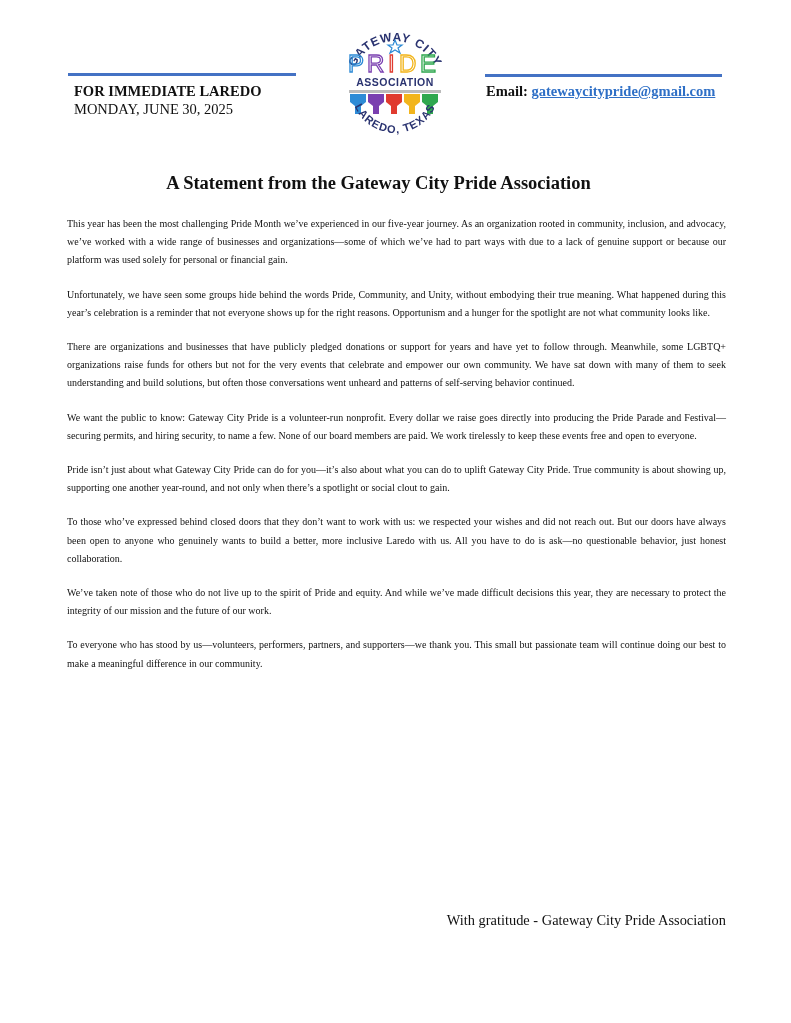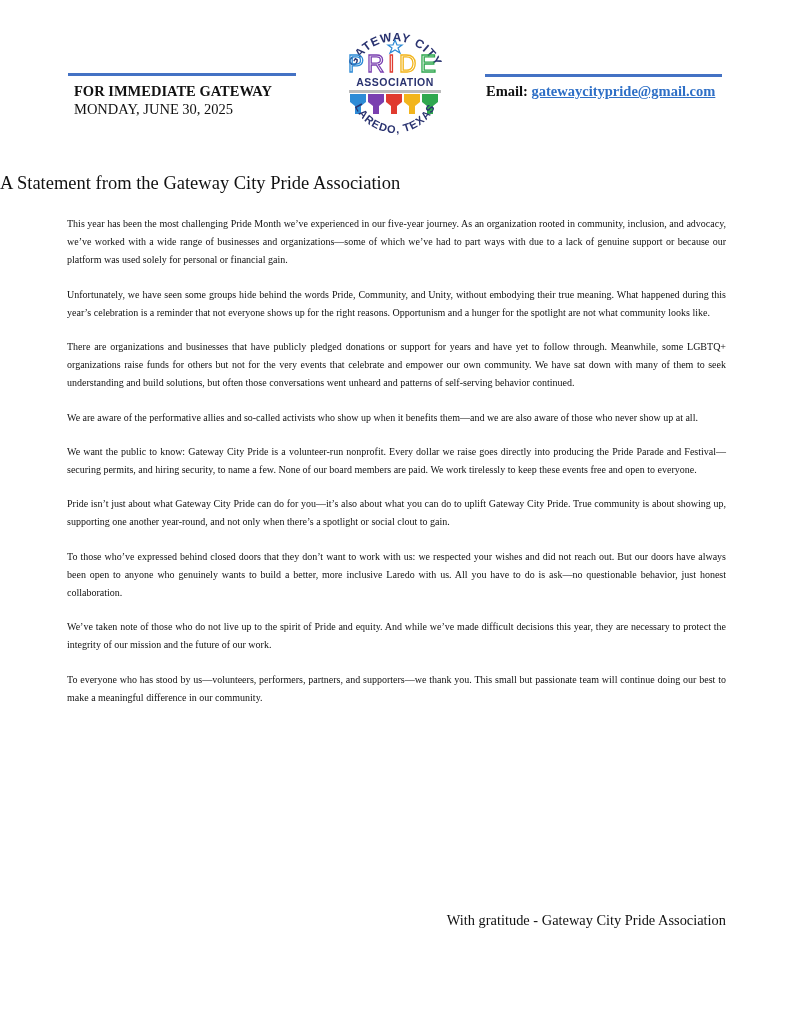--- a/index.html
+++ b/index.html
@@ -9,35 +9,35 @@
   }
   .rule { position: absolute; height: 3px; background: #4472c4; }
   .rule-left { left: 68px; top: 73px; width: 228px; }
   .rule-right { left: 485px; top: 74px; width: 237px; }
   .header-left { position: absolute; left: 74px; top: 82px; font-size: 14.5px; line-height: 18px; }
   .header-left .release { font-weight: bold; }
   .header-right { position: absolute; left: 486px; top: 82px; font-size: 14.5px; line-height: 18px; font-weight: bold; }
   .header-right a { color: #2e6fc6; text-decoration: underline; }
   .logo { position: absolute; left: 335px; top: 10px; width: 120px; height: 130px; }
   .title {
-    position: absolute; left: 0; width: 757px; top: 173px; 
-    font-weight: normal; font-size: 18.5px;
+    position: absolute; left: 0; width: 757px; top: 173px; text-align: center;
+    font-weight: bold; font-size: 18.5px;
   }
   .body-text { position: absolute; left: 67px; top: 215px; width: 659px; font-size: 10px; line-height: 18.2px; text-align: justify; }
   .body-text p { margin: 0 0 16px 0; }
   .signoff { position: absolute; right: 65px; top: 912px; font-size: 14.4px; }
 </style>
 </head>
 <body>
 
 <div class="rule rule-left"></div>
 <div class="rule rule-right"></div>
 
 <div class="header-left">
-  <div class="release">FOR IMMEDIATE GATEWAY</div>
+  <div class="release">FOR IMMEDIATE LAREDO</div>
   <div>MONDAY, JUNE 30, 2025</div>
 </div>
 
 <div class="header-right">
   <span>Email: </span><a href="mailto:gatewaycitypride@gmail.com">gatewaycitypride@gmail.com</a>
 </div>
 
 <div class="logo">
   <svg width="120" height="130" viewBox="0 0 120 130">
     <defs>
@@ -63,21 +63,20 @@
     <text font-family="Liberation Sans, sans-serif" font-weight="bold" font-size="11" fill="#2a3370" letter-spacing="1"><textPath href="#arcBot" startOffset="50%" text-anchor="middle" dy="10">LAREDO, TEXAS</textPath></text>
   </svg>
 </div>
 
 <div class="title">A Statement from the Gateway City Pride Association</div>
 
 <div class="body-text">
   <p>This year has been the most challenging Pride Month we’ve experienced in our five-year journey. As an organization rooted in community, inclusion, and advocacy, we’ve worked with a wide range of businesses and organizations—some of which we’ve had to part ways with due to a lack of genuine support or because our platform was used solely for personal or financial gain.</p>
   <p>Unfortunately, we have seen some groups hide behind the words Pride, Community, and Unity, without embodying their true meaning. What happened during this year’s celebration is a reminder that not everyone shows up for the right reasons. Opportunism and a hunger for the spotlight are not what community looks like.</p>
   <p>There are organizations and businesses that have publicly pledged donations or support for years and have yet to follow through. Meanwhile, some LGBTQ+ organizations raise funds for others but not for the very events that celebrate and empower our own community. We have sat down with many of them to seek understanding and build solutions, but often those conversations went unheard and patterns of self-serving behavior continued.</p>
-  <p>We are aware of the performative allies and so-called activists who show up when it benefits them—and we are also aware of those who never show up at all.</p>
   <p>We want the public to know: Gateway City Pride is a volunteer-run nonprofit. Every dollar we raise goes directly into producing the Pride Parade and Festival—securing permits, and hiring security, to name a few. None of our board members are paid. We work tirelessly to keep these events free and open to everyone.</p>
   <p>Pride isn’t just about what Gateway City Pride can do for you—it’s also about what you can do to uplift Gateway City Pride. True community is about showing up, supporting one another year-round, and not only when there’s a spotlight or social clout to gain.</p>
   <p>To those who’ve expressed behind closed doors that they don’t want to work with us: we respected your wishes and did not reach out. But our doors have always been open to anyone who genuinely wants to build a better, more inclusive Laredo with us. All you have to do is ask—no questionable behavior, just honest collaboration.</p>
   <p>We’ve taken note of those who do not live up to the spirit of Pride and equity. And while we’ve made difficult decisions this year, they are necessary to protect the integrity of our mission and the future of our work.</p>
   <p>To everyone who has stood by us—volunteers, performers, partners, and supporters—we thank you. This small but passionate team will continue doing our best to make a meaningful difference in our community.</p>
 </div>
 
 <div class="signoff">With gratitude - Gateway City Pride Association</div>
 
 </body></html>

